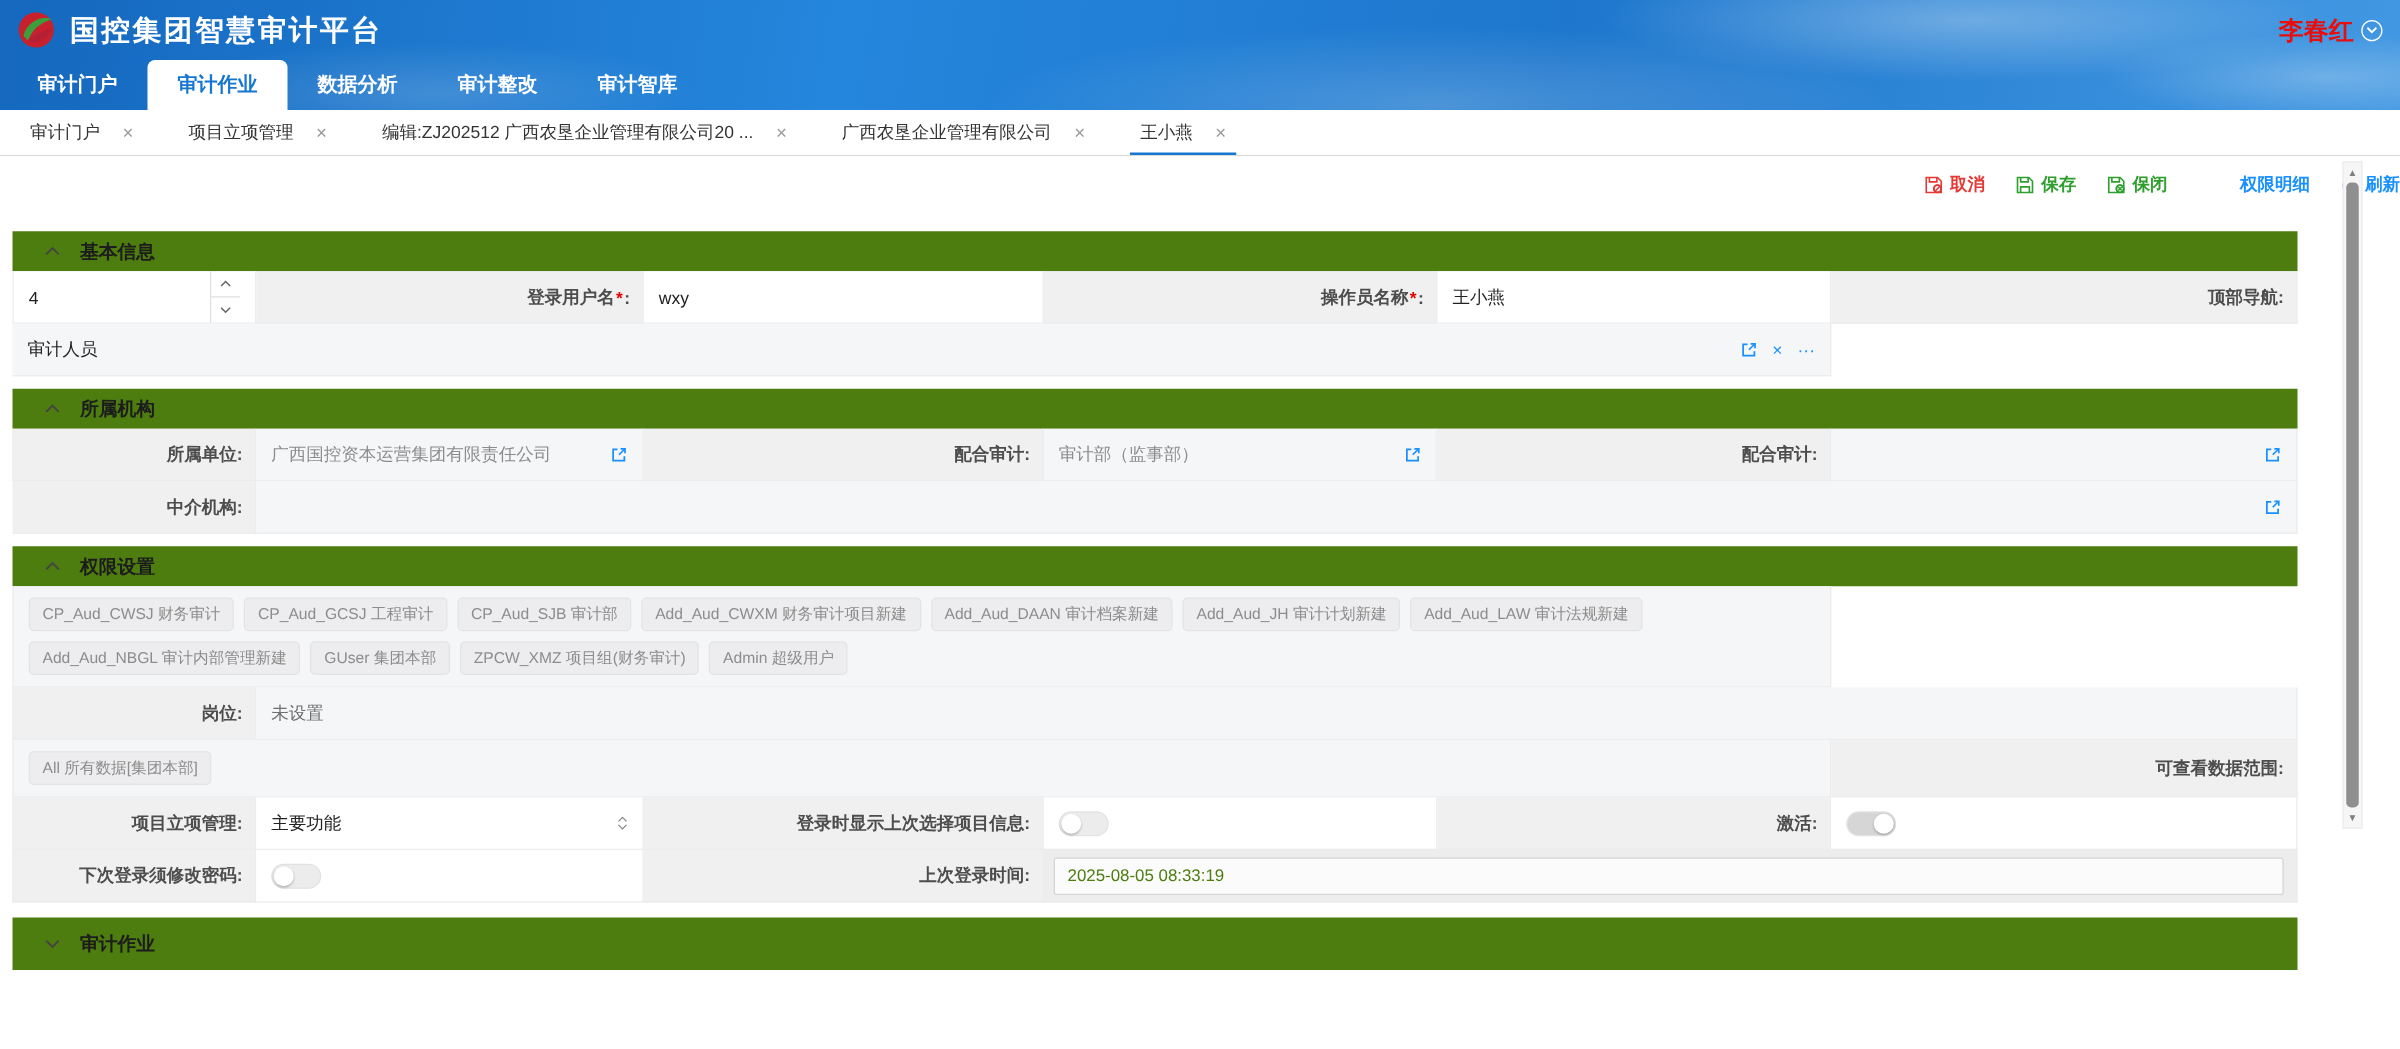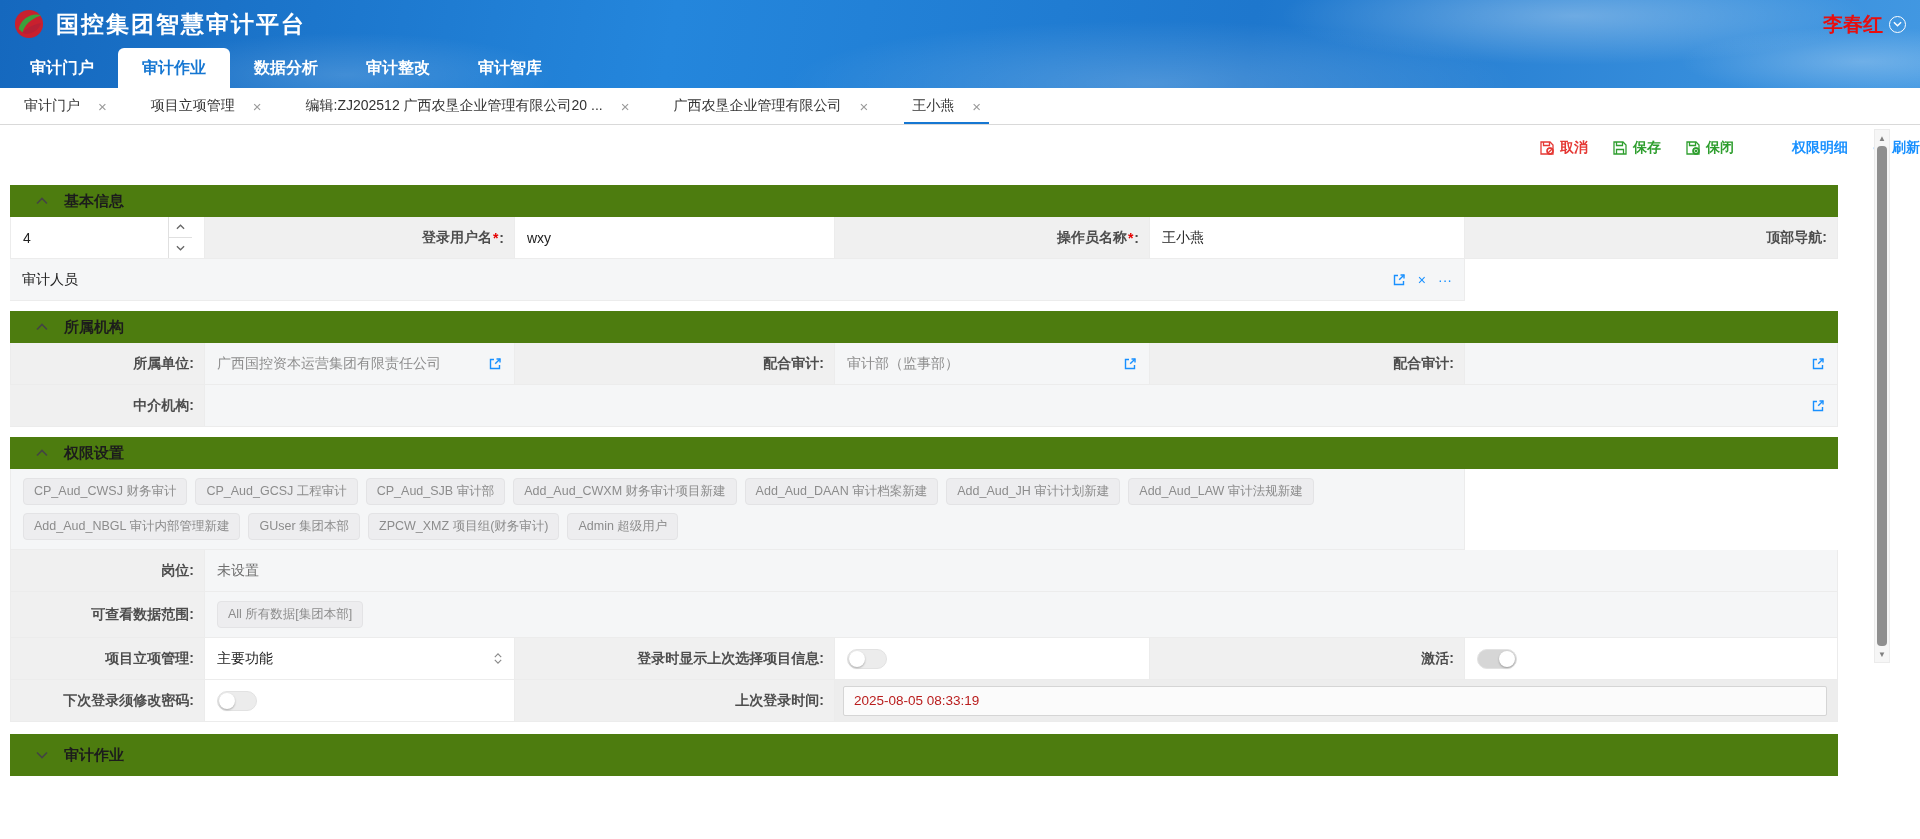--- a/index.html
+++ b/index.html
@@ -83,21 +83,21 @@
 
   .toggle { width:40px; height:20px; border-radius:10px; background:#ececec;
     border:1px solid #e2e2e2; position:relative; cursor:pointer; flex:0 0 auto; }
   .toggle .knob { position:absolute; top:1px; left:1px; width:16px; height:16px;
     border-radius:50%; background:#fff; box-shadow:0 1px 2px rgba(0,0,0,.28); }
   .toggle.on { background:#d6d6d6; }
   .toggle.on .knob { left:auto; right:1px; }
 
   .ro-box { flex:1; height:30px; border:1px solid #d5d5d5; background:#fbfbfb;
     border-radius:2px; display:flex; align-items:center; padding:0 10px;
-    color:#b91c1c; font-size:13.5px; margin-right:4px; }
+    color:#4d7c0f; font-size:13.5px; margin-right:4px; }
   .val.graybg { background:#ededed; padding:0 6px 0 8px; }
 
   
   .vscroll { position:absolute; top:4px; right:30px; width:16px; height:534px;
     background:#f6f6f6; border:1px solid #ebebeb; display:flex; flex-direction:column; }
   .vscroll .arr { height:16px; display:flex; align-items:center; justify-content:center;
     font-size:8px; color:#808080; cursor:pointer; }
   .vscroll .thumb { flex:1; margin:0 2px; background:#8f8f8f; border-radius:4px; cursor:pointer; }
 
   .req { color:#e60000; font-weight:bold; margin:0 1px; }
@@ -347,28 +347,28 @@
       </div>
       <div class="grid">
         <div class="cell lbl">
             <span>岗位:</span>
           </div>
         <div class="cell val ro dark sp5">
             <span style="color:#6f6f6f;">未设置</span>
           </div>
       </div>
       <div class="grid row-scope">
-        <div class="cell lbl">
-            <span>可查看数据范围:</span>
-          </div>
         <div class="cell val ro sp5" style="padding:0;">
           <div class="tagwrap">
               <span class="tag">All 所有数据[集团本部]</span>
             </div>
         </div>
+        <div class="cell lbl">
+            <span>可查看数据范围:</span>
+          </div>
       </div>
       <div class="grid">
         <div class="cell lbl">
             <span>项目立项管理:</span>
           </div>
         <div class="cell val">
           <span>主要功能</span>
           <div class="updown">
             <svg width="8" height="5" viewBox="0 0 10 6" fill="none" stroke="#8a8a8a" stroke-width="1.4">
                 <polyline points="1,5 5,1 9,5"></polyline>

